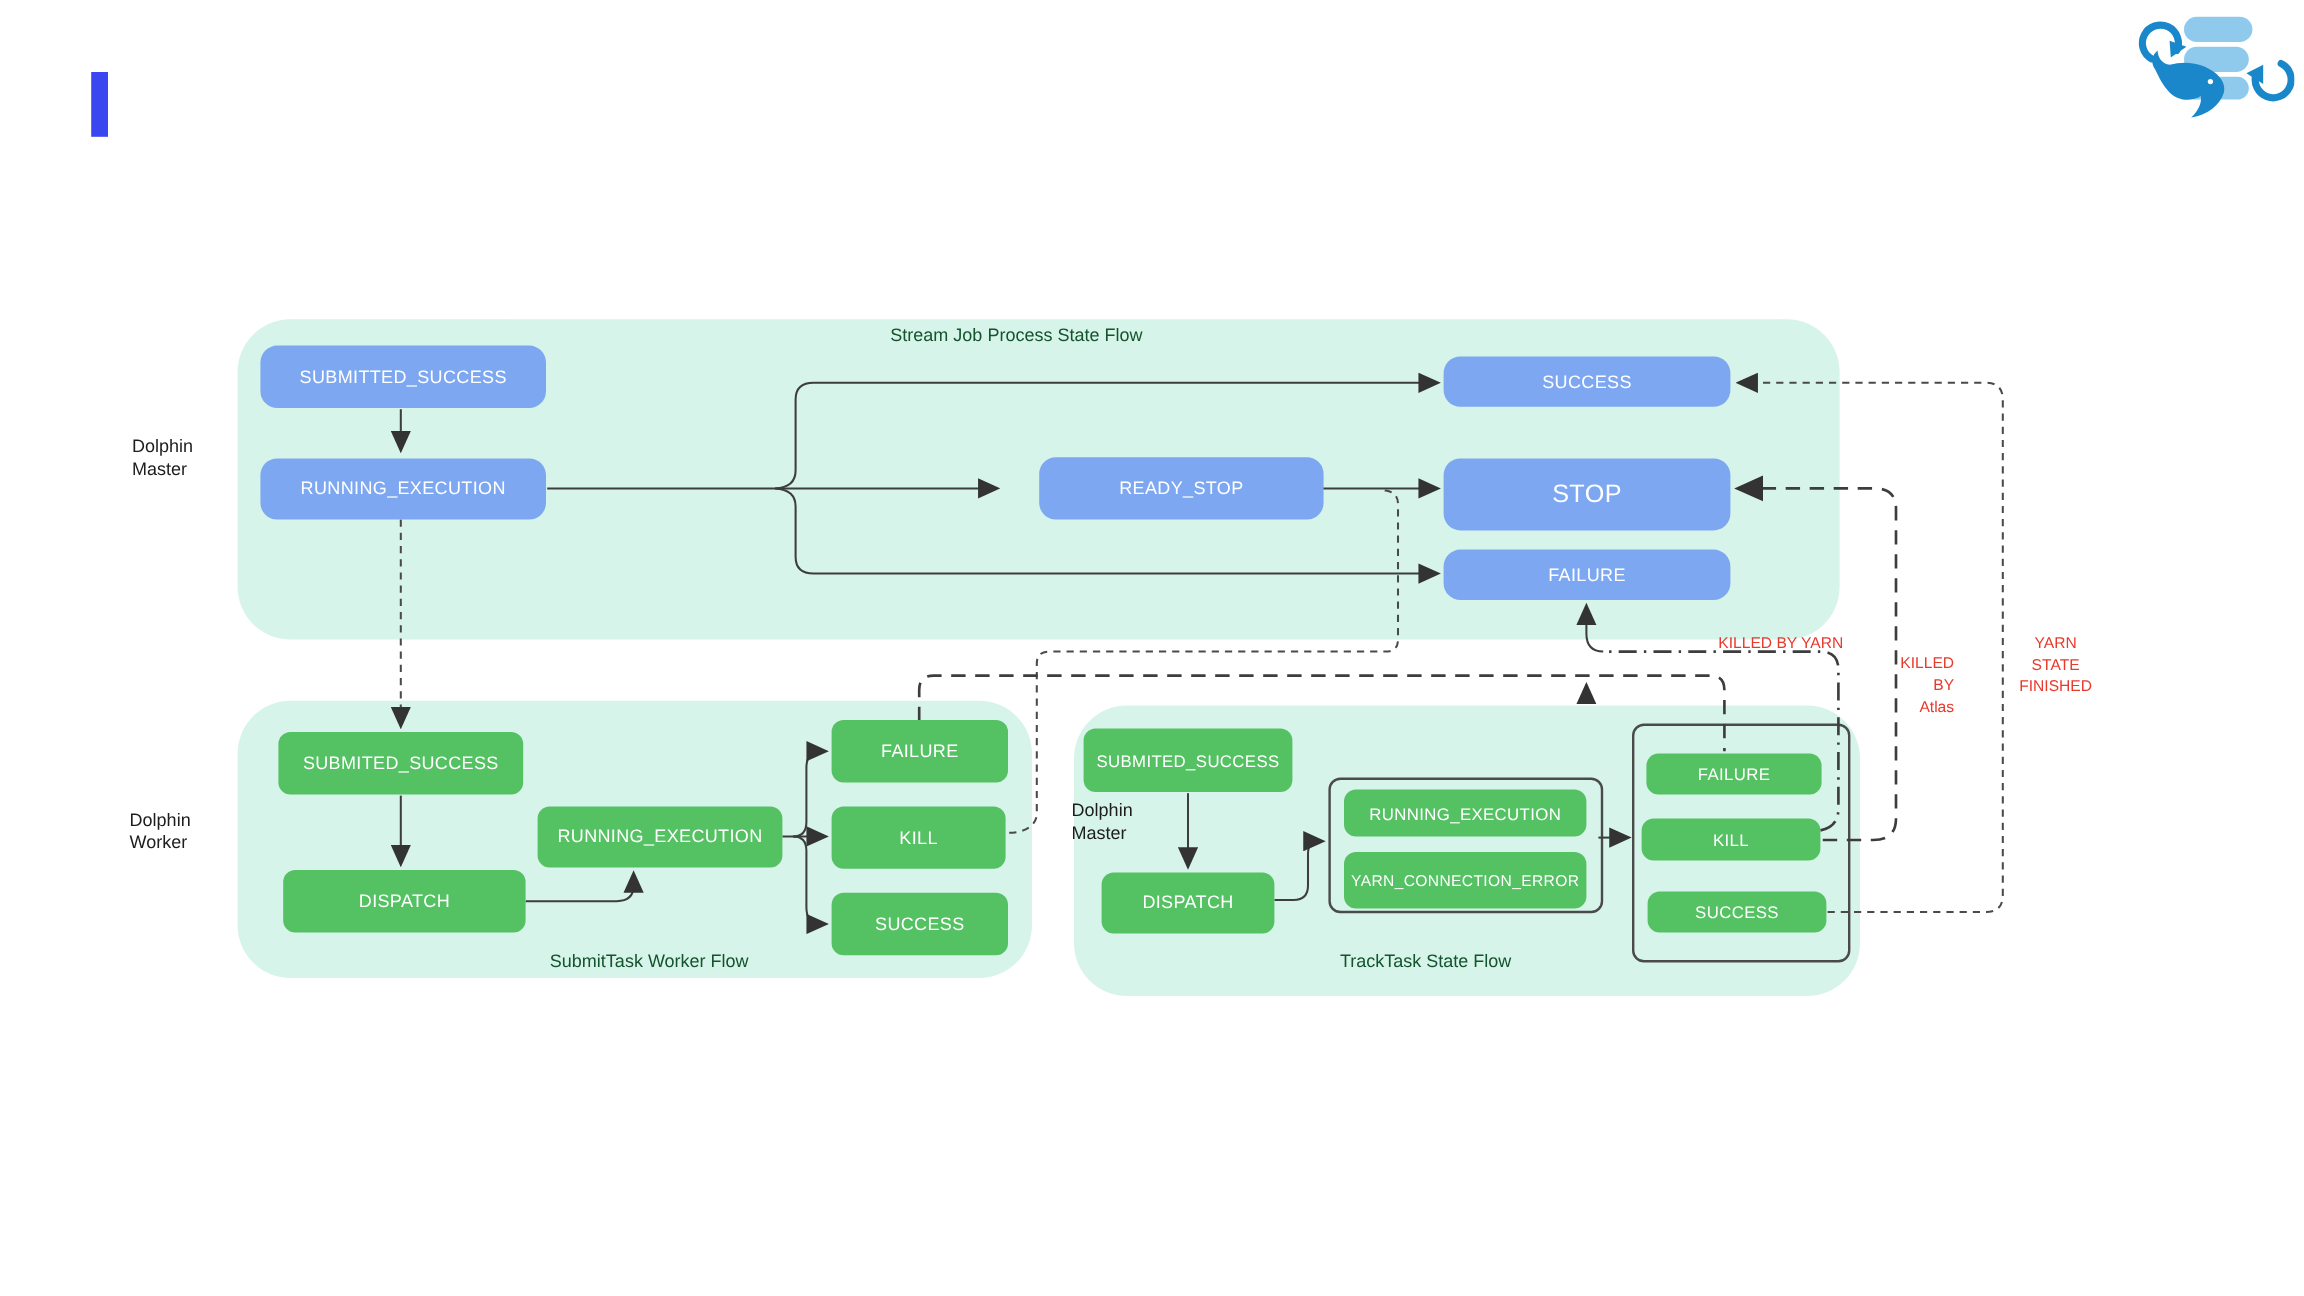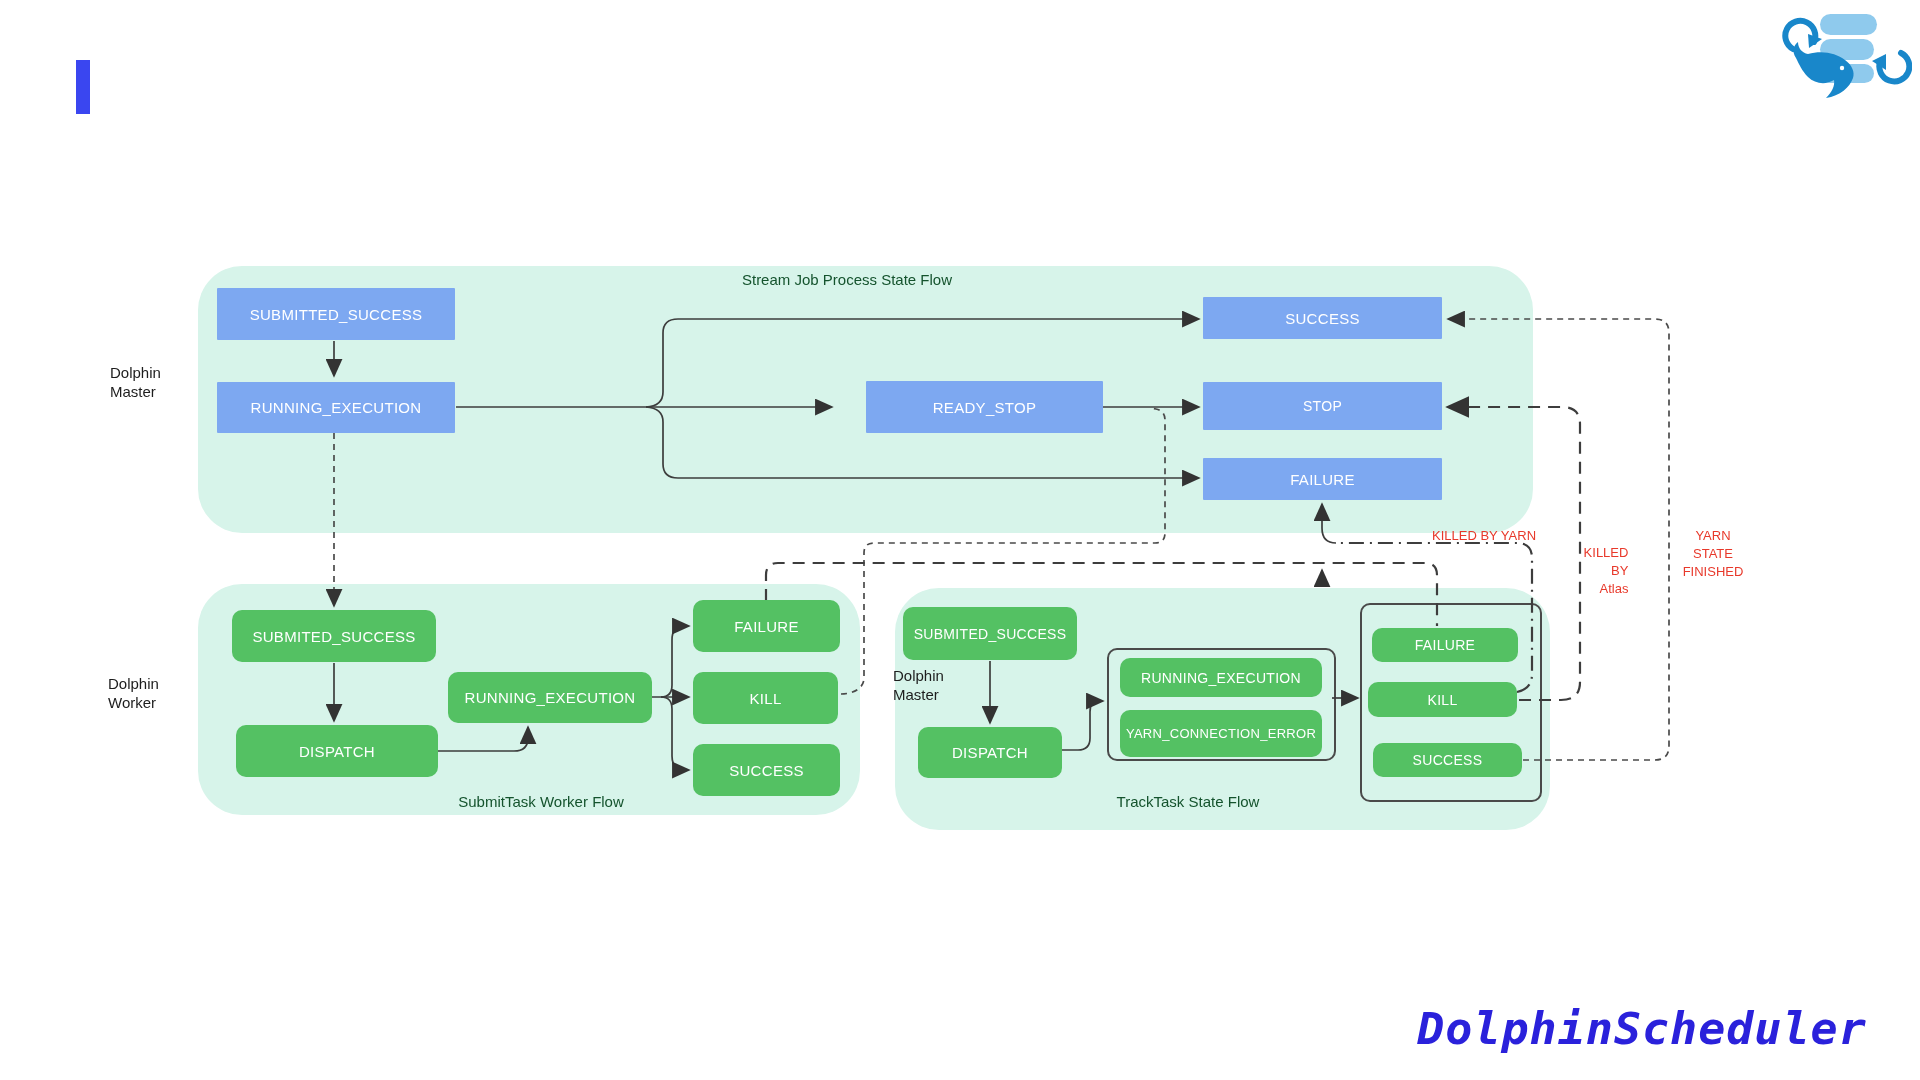--- a/index.html
+++ b/index.html
@@ -6,21 +6,21 @@
   #stage{position:relative;width:1920px;height:1080px;background:#ffffff;overflow:hidden;}
 
   .accent-bar{position:absolute;left:76px;top:60px;width:14px;height:54px;background:#3a46f0;}
   .page-title{position:absolute;left:100px;top:50px;font-size:46px;font-weight:bold;color:#262626;letter-spacing:0.5px;}
 
   .container-box{position:absolute;background:#d7f4ea;border-radius:44px;}
   .container-label{position:absolute;transform:translateX(-50%);font-size:15px;color:#14532d;white-space:nowrap;}
 
   .node{position:absolute;display:flex;align-items:center;justify-content:center;
         color:#ffffff;font-size:15px;white-space:nowrap;letter-spacing:0.3px;}
-  .node.blue{background:#7da8f1;border-radius:1px;}
+  .node.blue{background:#7da8f1;border-radius:14px;}
   .node.green{background:#54c163;border-radius:10px;}
 
   .group-frame{position:absolute;border:2px solid #4a4a4a;border-radius:10px;background:transparent;}
 
   .side-label{position:absolute;font-size:15px;color:#1d1d1d;line-height:19px;white-space:pre-line;}
   .annotation{position:absolute;transform:translateX(-50%);text-align:center;color:#e8392b;
               font-size:13px;line-height:18px;white-space:pre-line;}
 
   svg#edge-layer{position:absolute;left:0;top:0;pointer-events:none;}
 
@@ -91,21 +91,21 @@
         <path d="M1322,580 L1322,572" fill="none" stroke="#3d3d3d" stroke-width="1.7" marker-end="url(#arrow)"></path>
         <path d="M1517,692 Q1532,689 1532,674 L1532,558 Q1532,543 1517,543 L1336,543" fill="none" stroke="#3d3d3d" stroke-width="2.2" stroke-dasharray="15 6 2 6"></path>
       </g>
   </svg>
 
   <div id="nodes">
       <div class="node blue" style="left: 217px; top: 288px; width: 238px; height: 52px; font-size: 15px;">SUBMITTED_SUCCESS</div>
       <div class="node blue" style="left: 217px; top: 382px; width: 238px; height: 51px; font-size: 15px;">RUNNING_EXECUTION</div>
       <div class="node blue" style="left: 866px; top: 381px; width: 237px; height: 52px; font-size: 15px;">READY_STOP</div>
       <div class="node blue" style="left: 1203px; top: 297px; width: 239px; height: 42px; font-size: 15px;">SUCCESS</div>
-      <div class="node blue" style="left: 1203px; top: 382px; width: 239px; height: 48px; font-size: 14px;">STOP</div>
+      <div class="node blue" style="left: 1203px; top: 382px; width: 239px; height: 60px; font-size: 21px;">STOP</div>
       <div class="node blue" style="left: 1203px; top: 458px; width: 239px; height: 42px; font-size: 15px;">FAILURE</div>
       <div class="node green" style="left: 232px; top: 610px; width: 204px; height: 52px; font-size: 15px;">SUBMITED_SUCCESS</div>
       <div class="node green" style="left: 236px; top: 725px; width: 202px; height: 52px; font-size: 15px;">DISPATCH</div>
       <div class="node green" style="left: 448px; top: 672px; width: 204px; height: 51px; font-size: 15px;">RUNNING_EXECUTION</div>
       <div class="node green" style="left: 693px; top: 600px; width: 147px; height: 52px; font-size: 15px;">FAILURE</div>
       <div class="node green" style="left: 693px; top: 672px; width: 145px; height: 52px; font-size: 15px;">KILL</div>
       <div class="node green" style="left: 693px; top: 744px; width: 147px; height: 52px; font-size: 15px;">SUCCESS</div>
       <div class="node green" style="left: 903px; top: 607px; width: 174px; height: 53px; font-size: 14px;">SUBMITED_SUCCESS</div>
       <div class="node green" style="left: 918px; top: 727px; width: 144px; height: 51px; font-size: 15px;">DISPATCH</div>
       <div class="node green" style="left: 1120px; top: 658px; width: 202px; height: 39px; font-size: 14px;">RUNNING_EXECUTION</div>
@@ -125,15 +125,14 @@
   <div id="annotations">
       <div class="annotation" style="left: 1484px; top: 527px;">KILLED BY YARN</div>
       <div class="annotation" style="left: 1606px; top: 544px; text-align: right;">KILLED
 BY
 Atlas</div>
       <div class="annotation" style="left: 1713px; top: 527px;">YARN
 STATE
 FINISHED</div>
     </div>
 
-  <div class="wordmark">DolphinScheduler</div>
 
 </div>
 
 </body></html>

